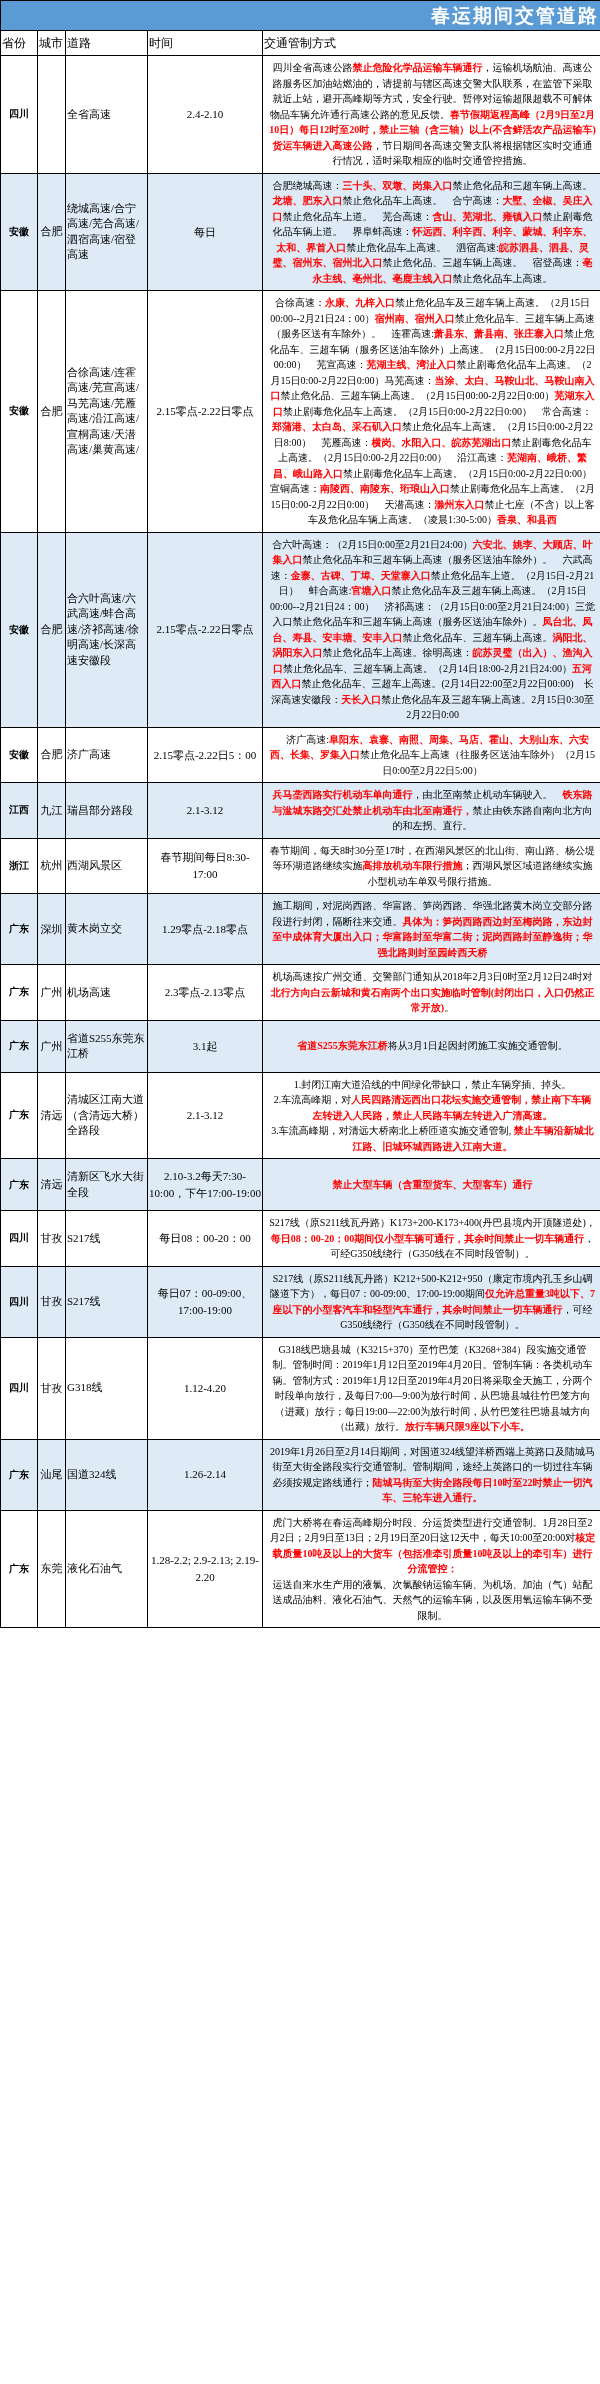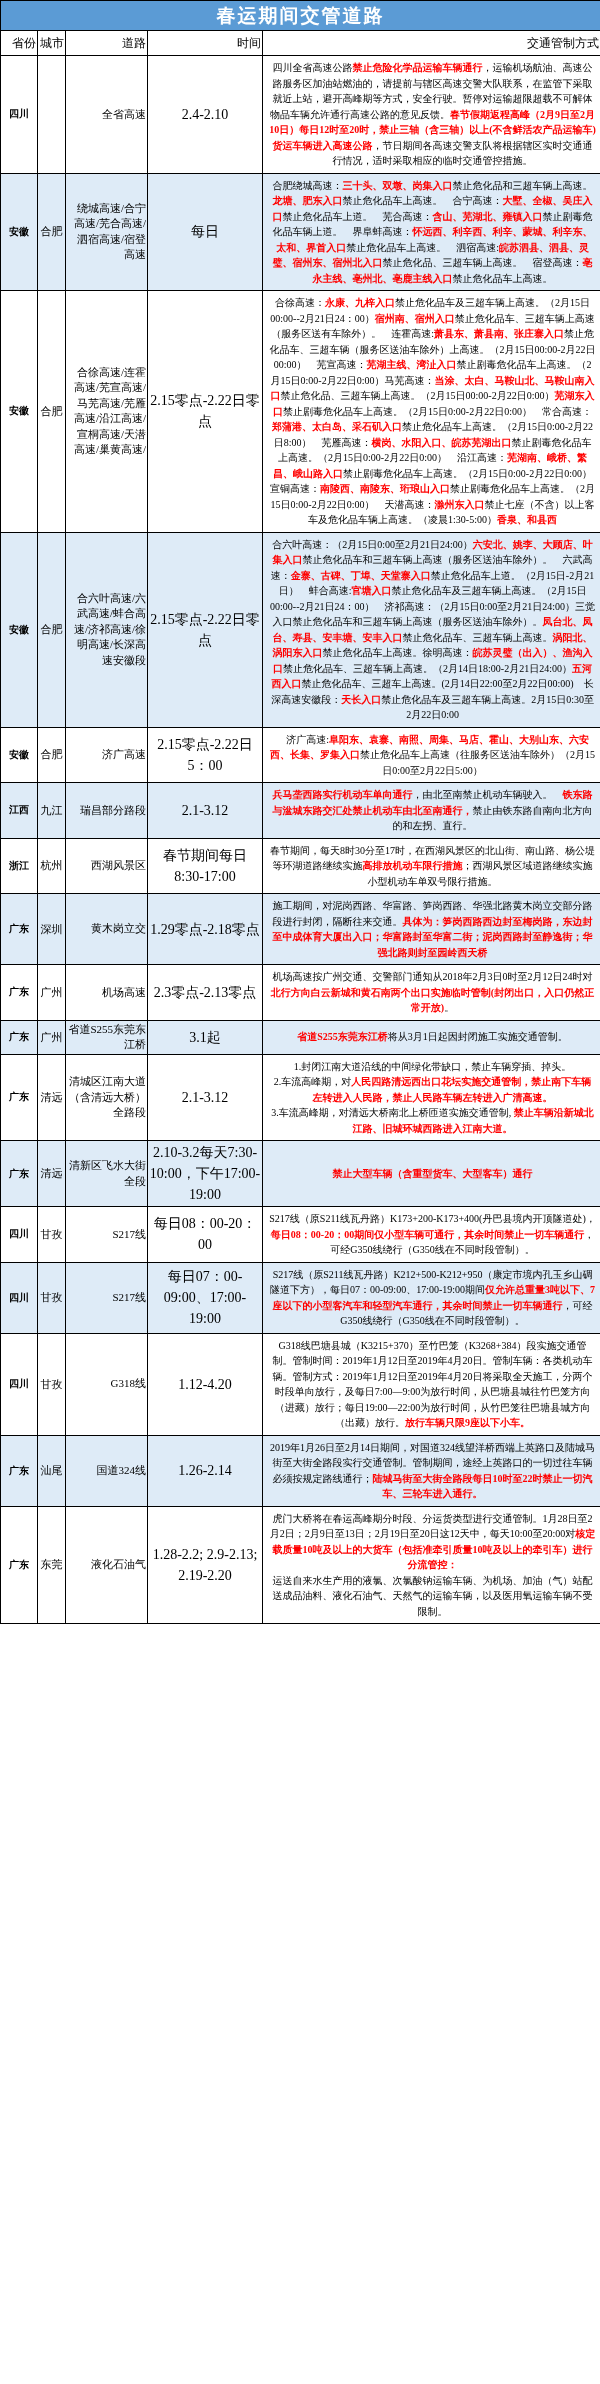--- a/index.html
+++ b/index.html
@@ -6,28 +6,28 @@
     --title-bg:#5B9BD5;
     --shade:#DEEBF7;
     --alert:#FF0000;
     --border:#000000;
   }
   html,body{margin:0;padding:0;background:#fff;}
   body{width:600px;font-family:"Liberation Serif","DejaVu Serif",serif;color:#000;}
   table{border-collapse:collapse;table-layout:fixed;width:600px;}
   td{border:1px solid var(--border);vertical-align:middle;word-wrap:break-word;}
   .title-cell{
-    background:var(--title-bg);color:#fff;text-align:center;
+    background:var(--title-bg);color:#fff;text-align:right;
     font-size:19px;font-weight:bold;height:27px;letter-spacing:2px;margin-top:48px;
   }
-  .head td{text-align:right;font-size:12px;height:22px;background:#fff;}
+  .head td{text-align:left;font-size:12px;height:22px;background:#fff;}
   .province{text-align:center;font-weight:bold;font-size:10px;padding:0 1px;}
-  .city{text-align:center;font-size:11px;padding:9px 1px;}
-  .road{text-align:right;font-size:11px;line-height:1.4;padding:1px;}
-  .time{text-align:center;font-size:14px;line-height:1.5;padding:1px;}
+  .city{text-align:center;font-size:11px;padding:18px 1px;}
+  .road{text-align:left;font-size:11px;line-height:1.4;padding:1px;}
+  .time{text-align:center;font-size:11px;line-height:1.5;padding:1px;}
   .control{font-size:10px;line-height:1.55;padding:4px 4px 4px 6px;white-space:pre-wrap;text-align:center;margin-top:37px;}
   .control .red{color:var(--alert);font-weight:bold;}
   tr.shaded td{background:var(--shade);}
 </style>
 </head>
 <body>
 
 <table>
   <colgroup>
     <col style="width:37px">

